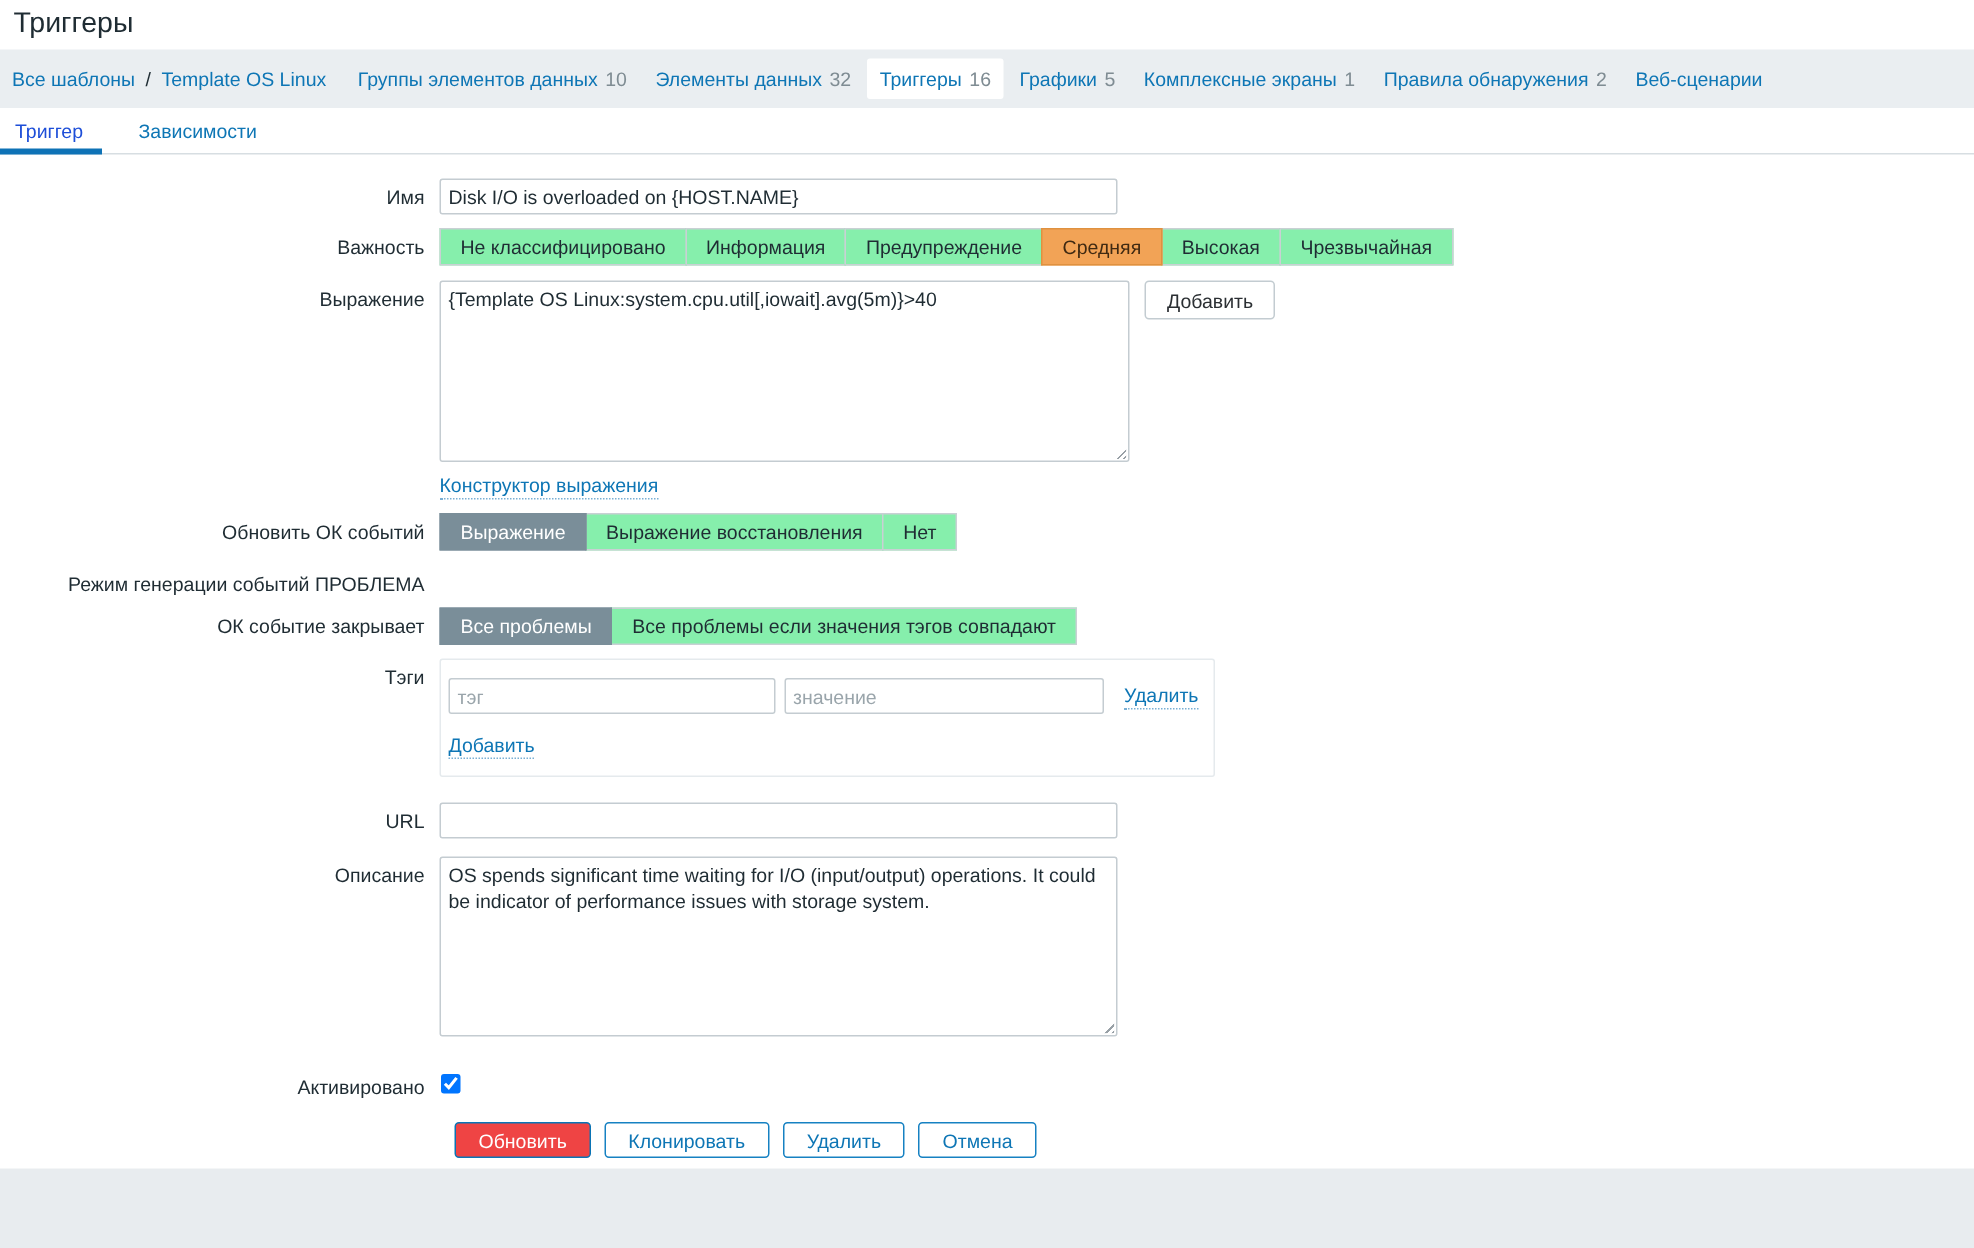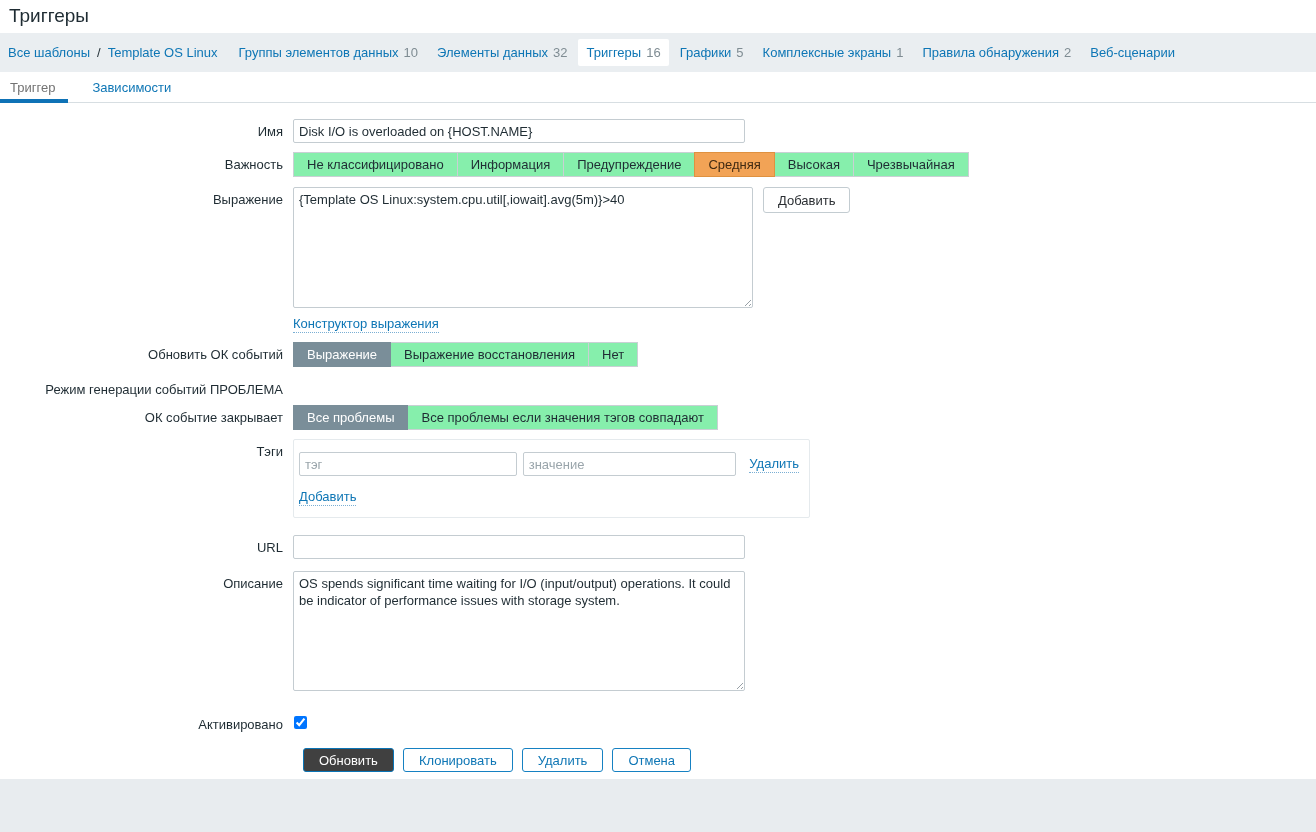--- a/index.html
+++ b/index.html
@@ -33,21 +33,21 @@
   
   .tab-bar {
     background:#fff; border-bottom:1px solid #d7dee2;
     display:flex; height:31px; padding-left:0;
   }
   .tab {
     position:relative; padding:8px 13px 0 10px; cursor:pointer;
     color:#0e76b5;
   }
   .tab + .tab { margin-left:14px; }
-  .tab.active { color:#737373; }
+  .tab.active { color:#1d4ed8; }
   .tab.active::after {
     content:""; position:absolute; left:0; right:0; bottom:-1px; height:4px;
     background:#0e72b6;
   }
 
   
   .form { padding-top:16px; }
   .row { display:flex; align-items:flex-start; }
   .label { width:293px; flex:none; text-align:right; padding-right:10px; padding-top:5px; color:#1f2c33; }
   .field { flex:1; display:flex; align-items:flex-start; }
@@ -106,21 +106,21 @@
 
   .url-input { width:452px; height:23px; }
 
   .checkbox { width:13px; height:13px; margin:4px 0 0 1px; cursor:pointer; }
 
   .footer-row { margin-left:303px; display:flex; align-items:center; }
   .btn {
     font-family:"Liberation Sans", sans-serif; font-size:13px;
     border-radius:3px; height:24px; padding:3px 15px; cursor:pointer;
   }
-  .btn-primary { background:#404040; border:1px solid #0a74b5; color:#fff; }
+  .btn-primary { background:#ef4444; border:1px solid #0a74b5; color:#fff; }
   .btn-outline { background:#fff; border:1px solid #1681c2; color:#0e76b5; margin-left:9px; }
 
   
   .r-name { margin-bottom:9px; }
   .r-sev { margin-bottom:10px; }
   .r-okgen { margin-top:9px; margin-bottom:10px; }
   .r-mode { margin-bottom:8px; }
   .r-closes { margin-bottom:9px; }
   .r-url { margin-top:17px; margin-bottom:12px; }
   .r-enabled { margin-top:21px; margin-bottom:16px; }

